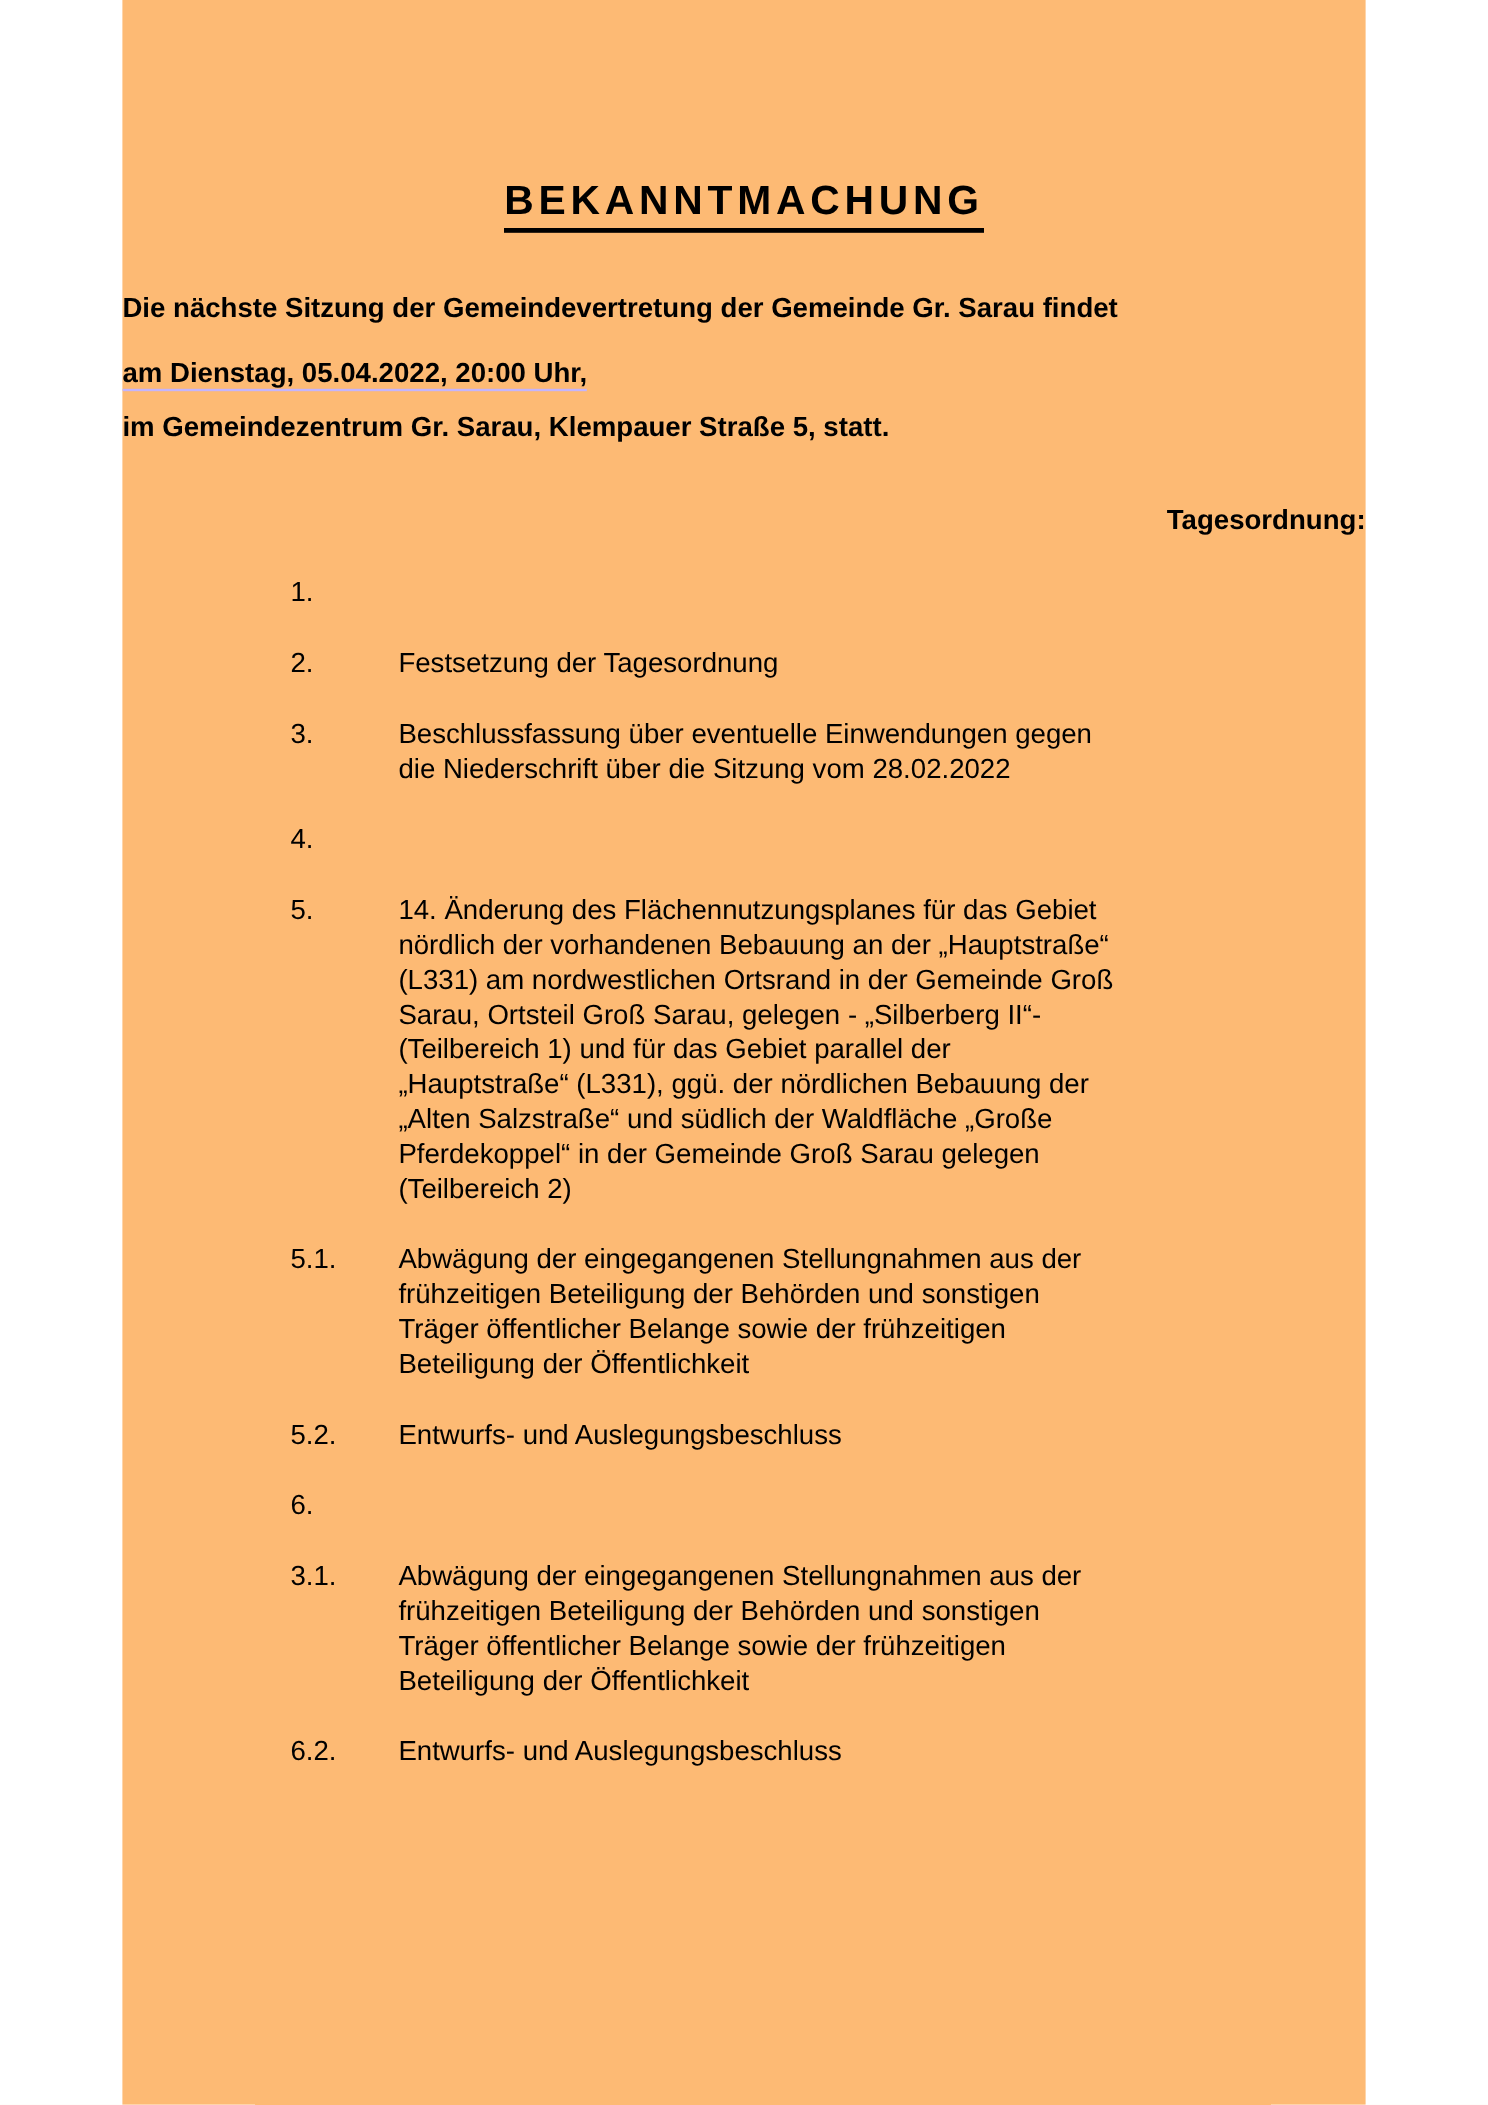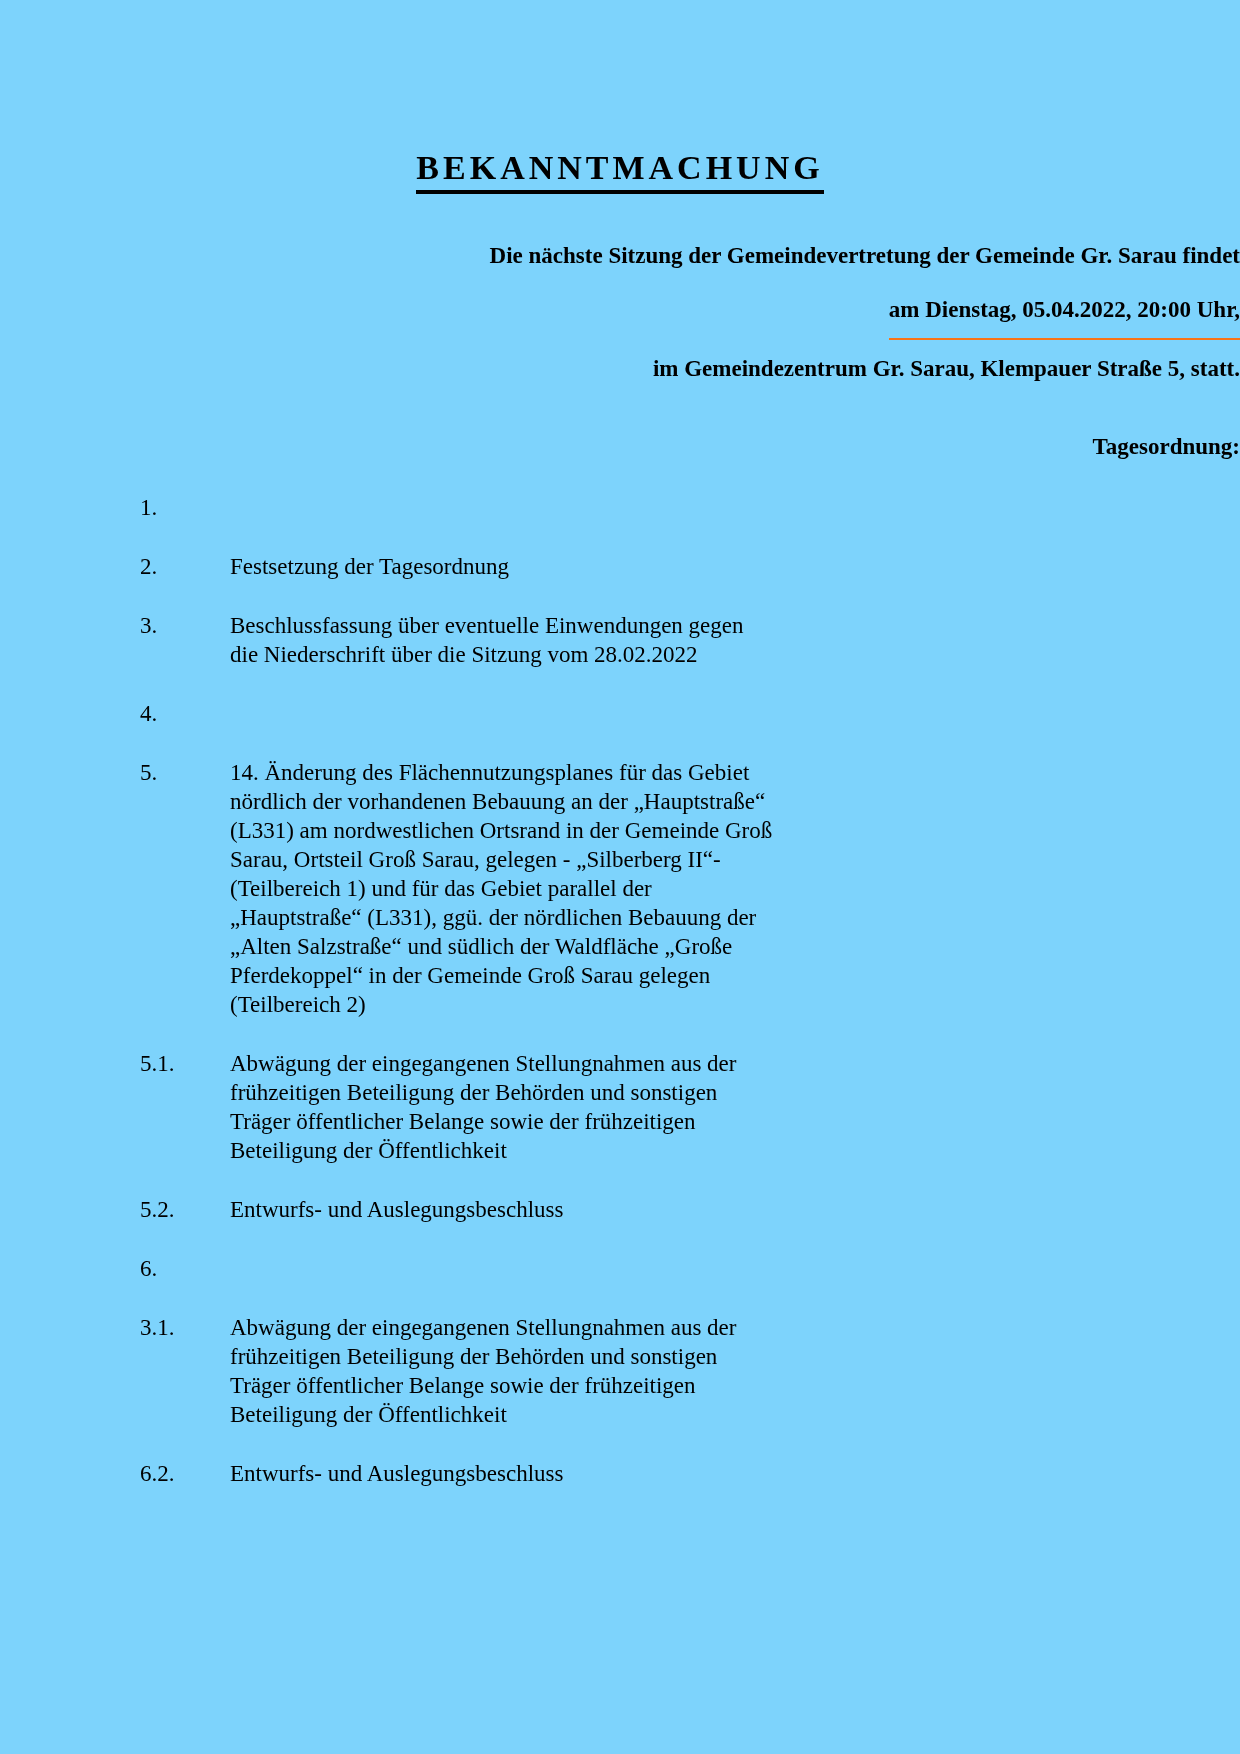--- a/index.html
+++ b/index.html
@@ -2,57 +2,57 @@
 <html lang="de"><head>
 <meta charset="utf-8">
 <style>
   html, body {
     margin: 0;
     padding: 0;
     background: #ffffff;
   }
   .page {
     position: relative;
-    width: 1240px;
+    width: 1036px;
     height: 1754px;
     margin: 0 auto;
-    background: #7dd3fc;
+    background: #fdba74;
     color: #000000;
-    font-family: Liberation Serif, serif;
+    font-family: Liberation Sans, sans-serif;
     box-sizing: border-box;
     overflow: hidden;
   }
   .doc-title {
     margin: 0;
     padding-top: 148px;
     text-align: center;
     font-size: 34px;
     font-weight: bold;
     line-height: 1.15;
   }
   .doc-title .title-text {
     display: inline-block;
     letter-spacing: 4px;
     border-bottom: 4px solid #000;
     padding-bottom: 3px;
   }
   .intro {
     margin: 0;
-    text-align: right;
+    text-align: left;
     font-size: 23px;
     font-weight: bold;
     line-height: 28px;
   }
   .intro-1 { margin-top: 48px; }
   .intro-2 { margin-top: 26px; }
   .intro-3 { margin-top: 15px; }
   .underlined {
     display: inline-block;
-    border-bottom: 2px solid #f97316;
-    padding-bottom: 14px;
+    border-bottom: 2px solid #c4b5fd;
+    padding-bottom: 0;
   }
   .agenda-heading {
     margin: 0;
     margin-top: 50px;
     margin-left: 140px;
     font-size: 23px;
     font-weight: bold;
     line-height: 28px;
     text-align: right;
   }

